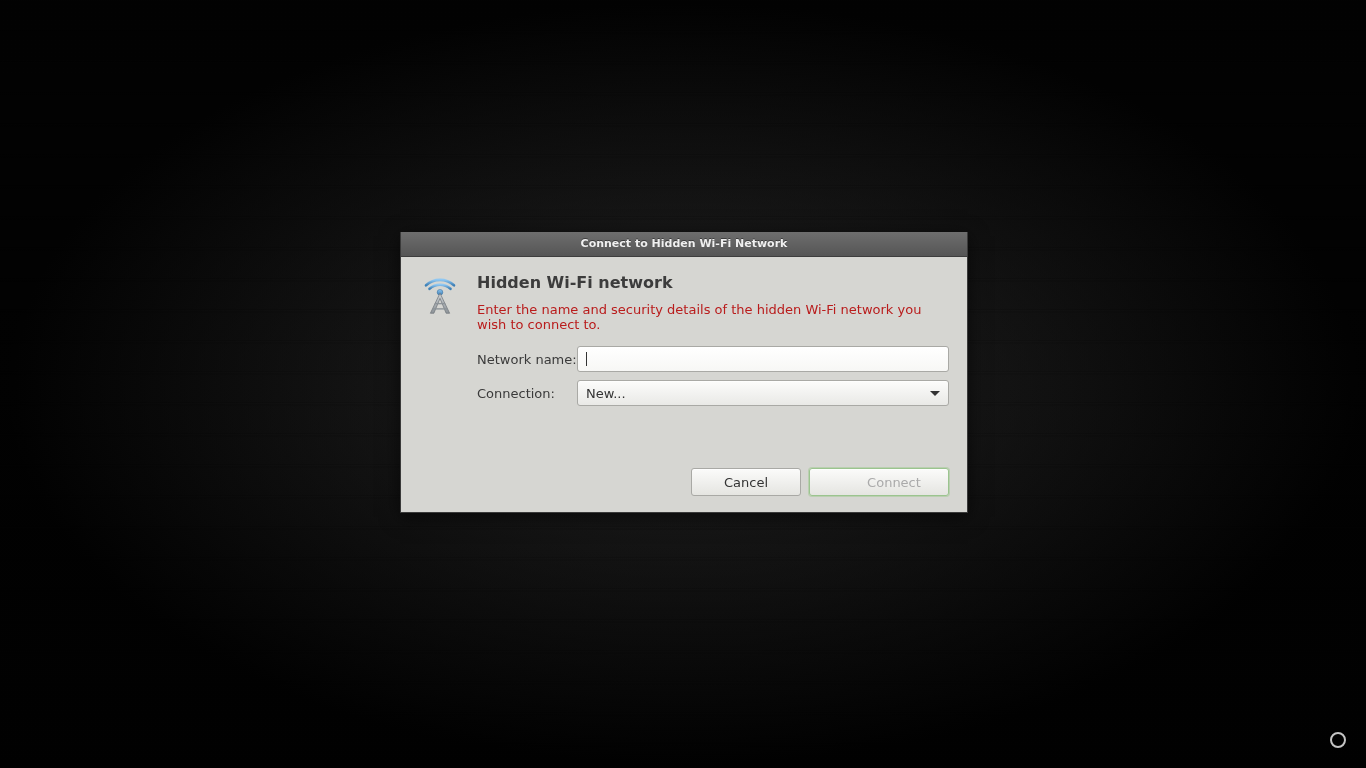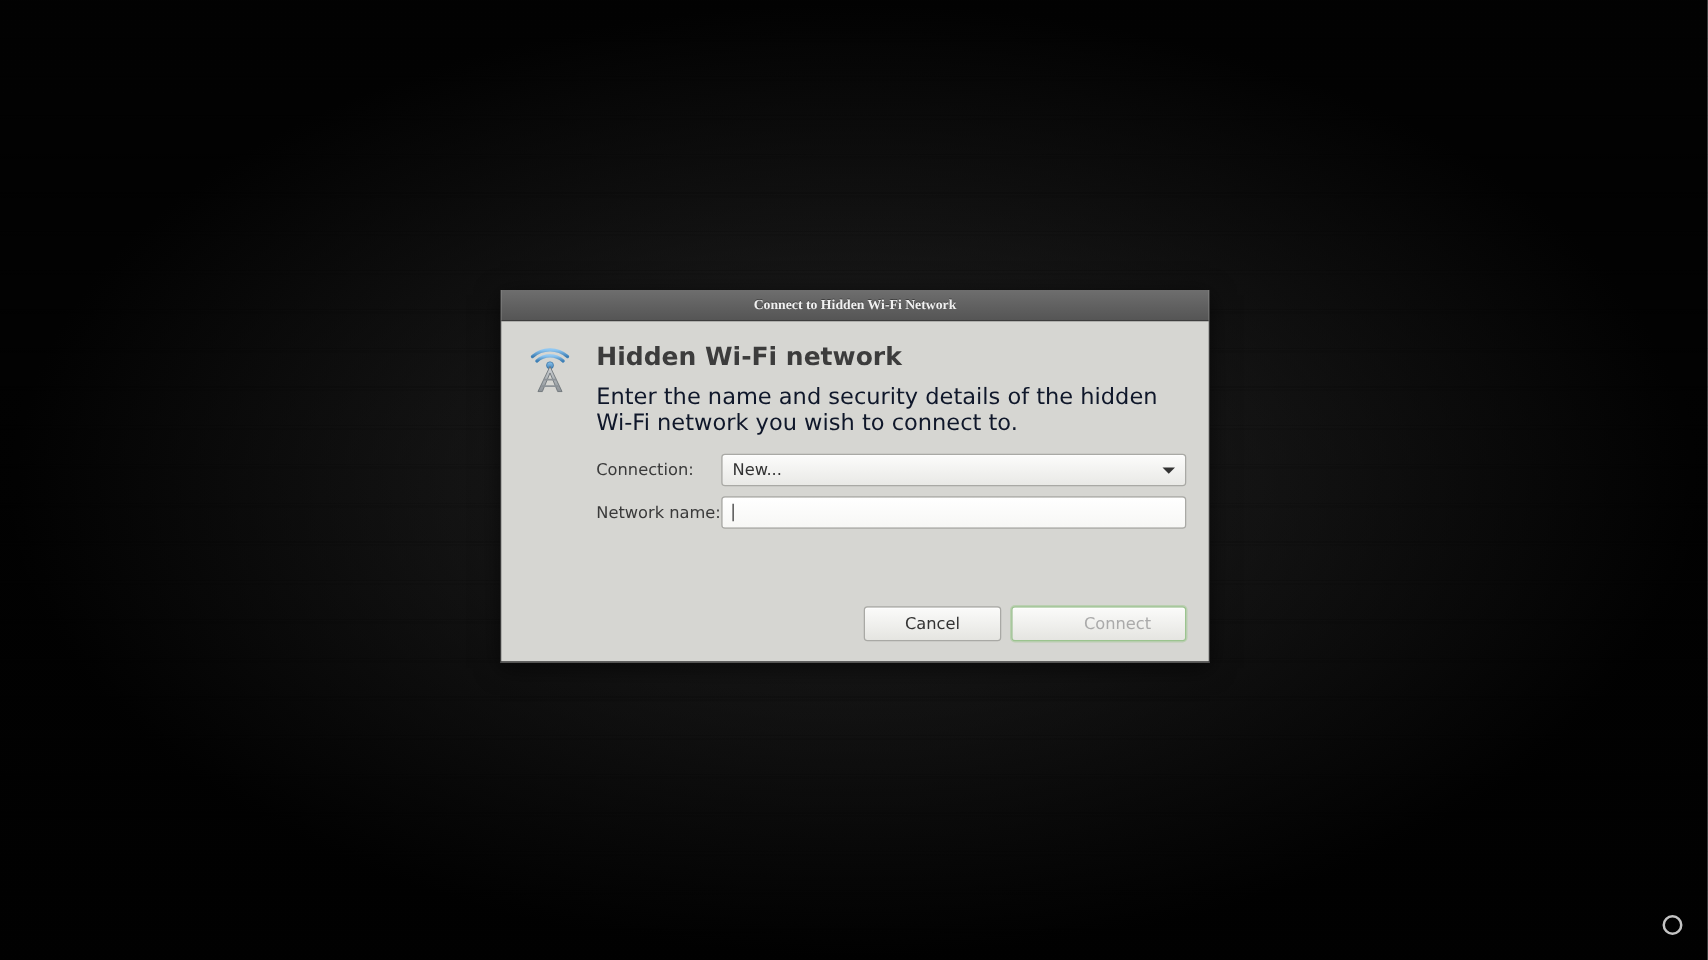--- a/index.html
+++ b/index.html
@@ -49,21 +49,20 @@
   .titlebar {
     height: 24px;
     line-height: 24px;
     text-align: center;
     font-size: 11px;
     font-weight: bold;
     color: #f0f0f0;
     background: linear-gradient(to bottom, #6e6e6e, #555);
     border-bottom: 1px solid #3d3d3d;
     text-shadow: 0 -1px 0 rgba(0,0,0,0.4);
-    font-family: Liberation Serif, serif;
   }
 
   .dialog-body {
     padding: 14px 18px 16px 18px;
   }
 
   .header-row {
     display: flex;
     align-items: flex-start;
     gap: 16px;
@@ -73,29 +72,29 @@
     width: 42px;
     flex: 0 0 auto;
     padding-top: 2px;
   }
 
   .header-text {
     flex: 1 1 auto;
   }
 
   .dialog-heading {
-    font-size: 20px;
+    font-size: 16px;
     font-weight: bold;
     color: #3c3c3c;
     margin: 2px 0 10px 0;
   }
 
   .dialog-desc {
-    font-size: 18px;
-    color: #0f172a;
+    font-size: 13px;
+    color: #b91c1c;
     margin-bottom: 14px;
   }
 
   .form {
     margin-left: 58px; 
   }
 
   .form-row {
     display: flex;
     align-items: center;
@@ -246,39 +245,39 @@
         </div>
         <div class="header-text">
           <div class="dialog-heading">Hidden Wi-Fi network</div>
           <div class="dialog-desc">Enter the name and security details of the hidden Wi-Fi network you wish to connect to.</div>
         </div>
       </div>
 
       <div class="form">
 
         <div class="form-row">
+          <div class="form-label">Network name:</div>
+          <div class="form-control">
+            <div class="textinput">
+              <span class="caret"></span>
+              <input type="text" value="" style="">
+            </div>
+          </div>
+        </div>
+
+        <div class="form-row">
           <div class="form-label">Connection:</div>
           <div class="form-control">
             <div class="combo">
               <span>New...</span>
               <span class="tri"></span>
             </div>
           </div>
         </div>
 
-        <div class="form-row">
-          <div class="form-label">Network name:</div>
-          <div class="form-control">
-            <div class="textinput">
-              <span class="caret"></span>
-              <input type="text" value="" style="">
-            </div>
-          </div>
-        </div>
-
 
       </div>
 
       <div class="button-row">
         <div class="btn">
           <span>Cancel</span>
         </div>
         <div class="btn btn-default-action btn-disabled">
           <span>Connect</span>
         </div>

